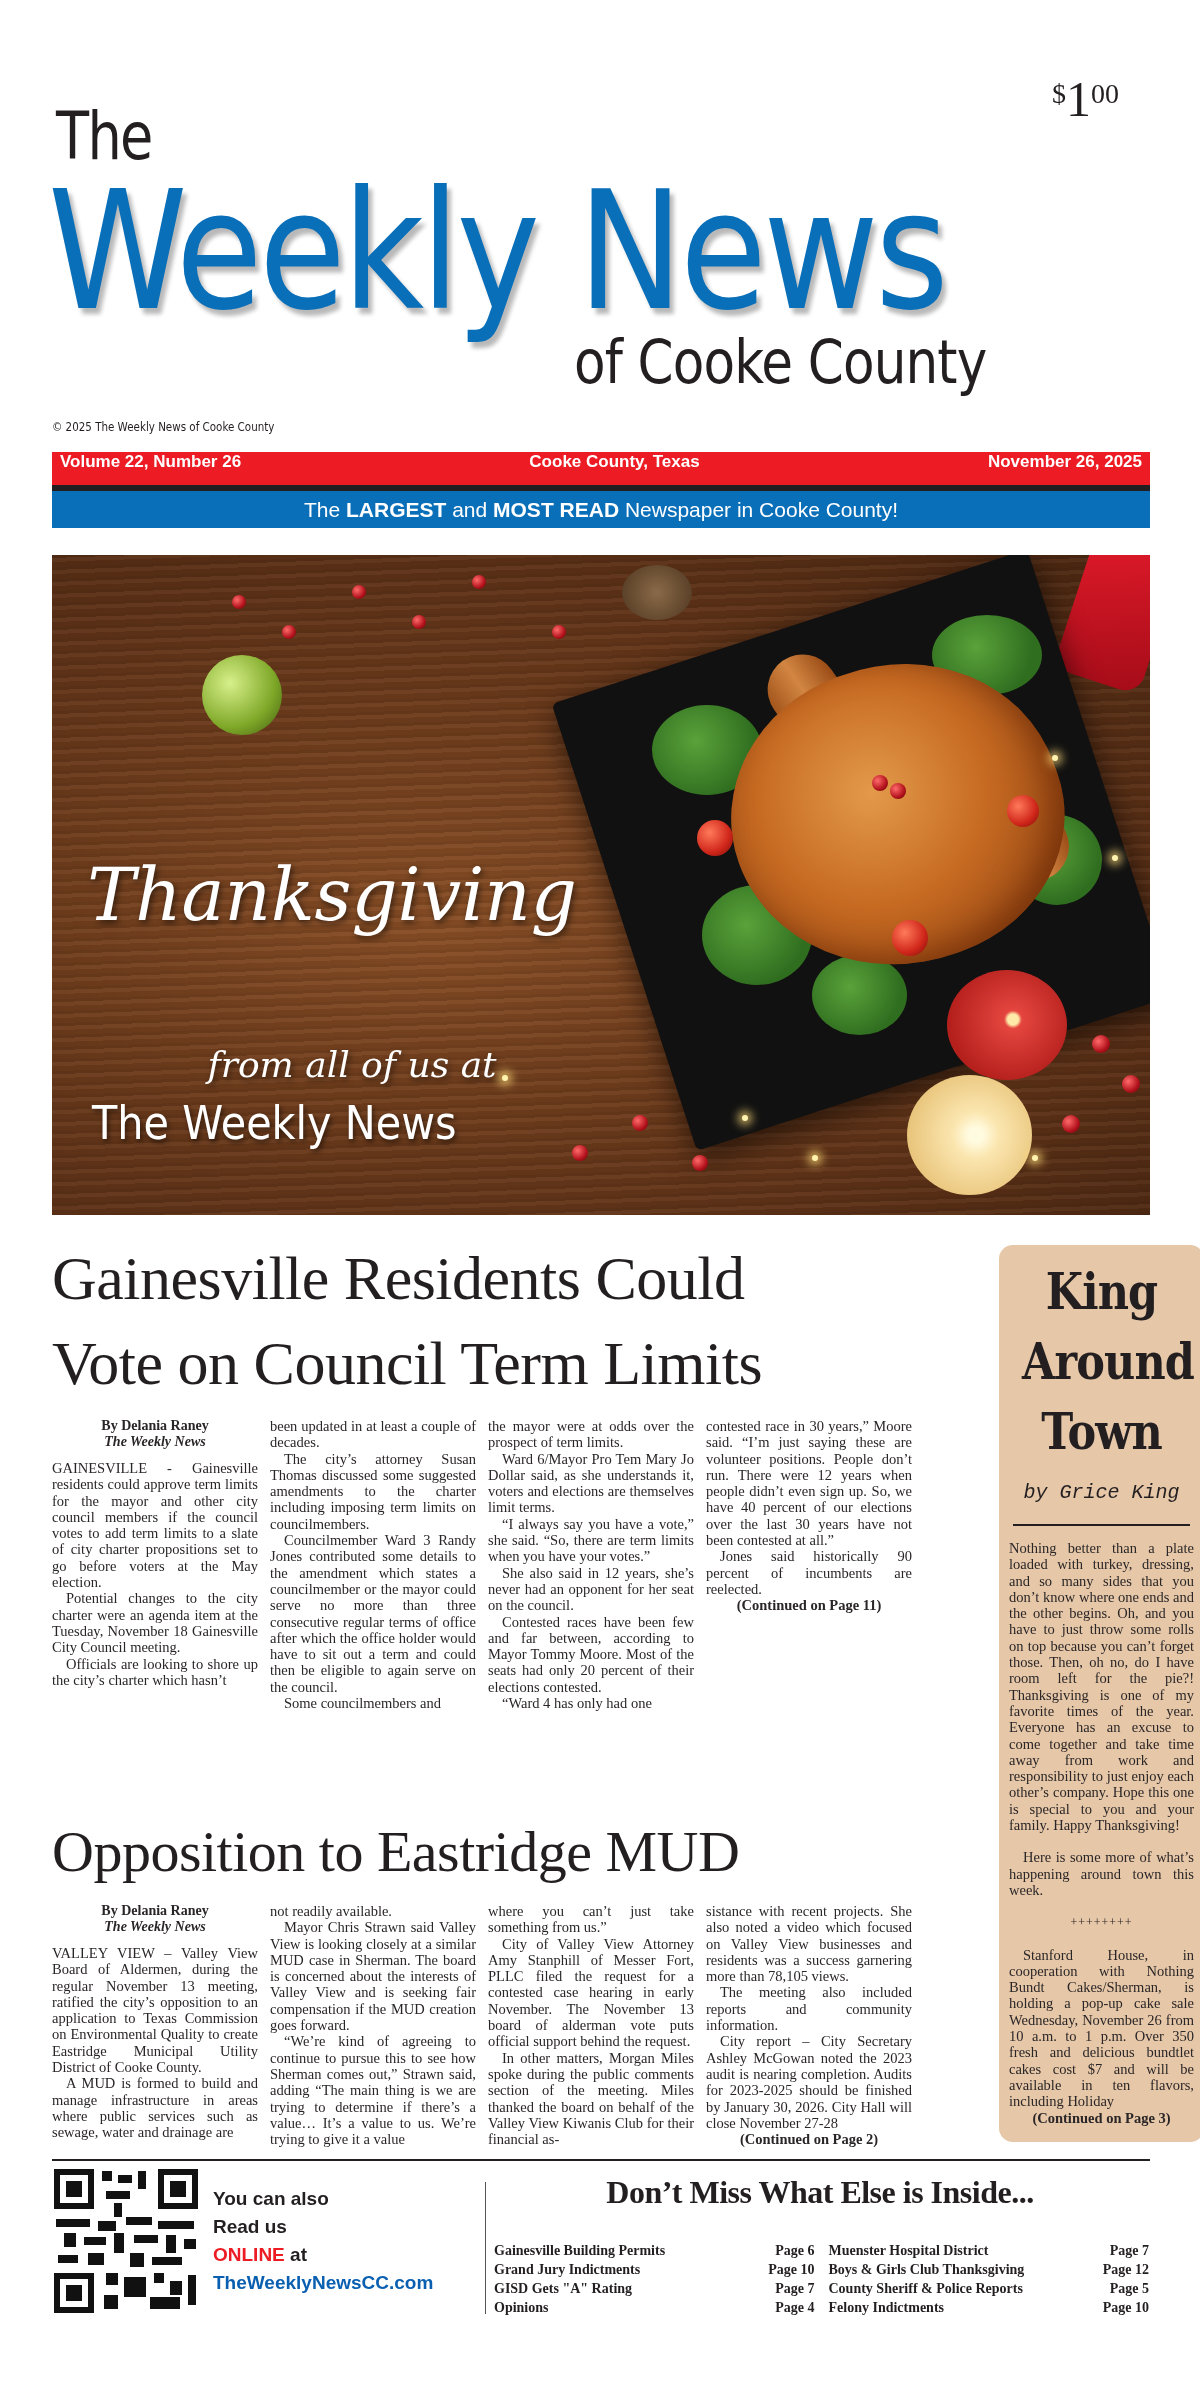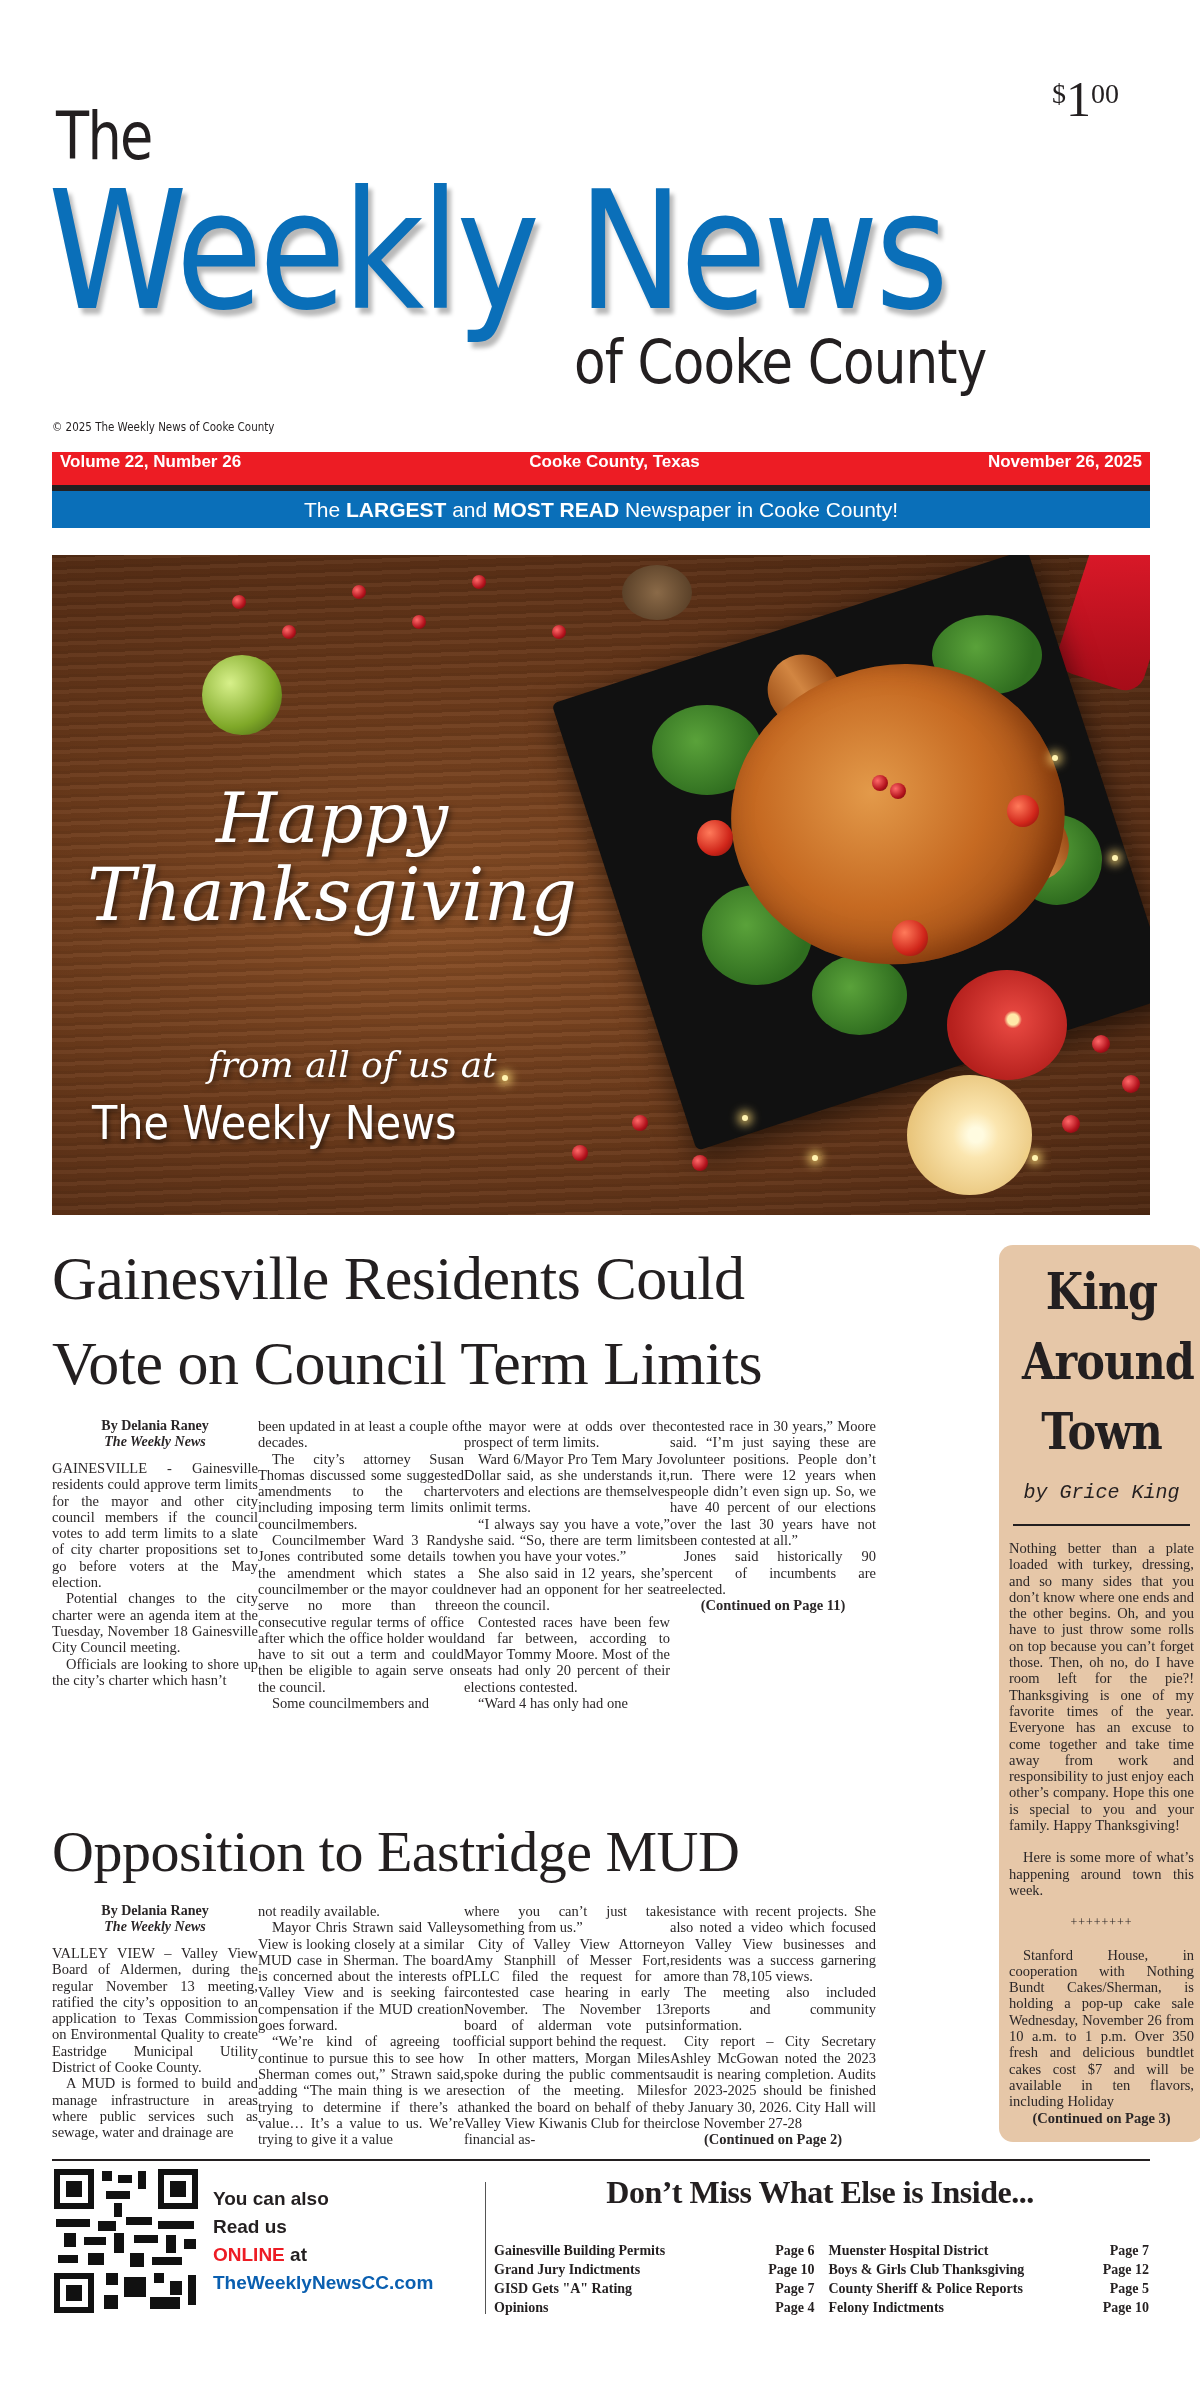--- a/index.html
+++ b/index.html
@@ -46,21 +46,21 @@
   .hero-happy { top: 225px; font-size: 70px; line-height: 76px; }
   .hero-thanks { top: 300px; font-size: 72px; line-height: 80px; left: -10px; width: 580px; }
   .hero-from { top: 490px; font-size: 36px; line-height: 40px; left: 20px; }
   .hero-paper { position: absolute; left: 40px; top: 540px; color: #fff; font-family: "DejaVu Sans", sans-serif; font-size: 46px; line-height: 56px; transform: scaleX(0.9); transform-origin: left top; white-space: nowrap; text-shadow: 2px 3px 6px rgba(0,0,0,0.55); }
 
   
   .headline { position: absolute; left: 52px; font-family: "Liberation Serif", serif; color: #231f20; font-weight: normal; letter-spacing: -0.5px; white-space: nowrap; }
   .hl1 { top: 1236px; font-size: 62px; line-height: 85px; }
   .hl2 { top: 1727px; font-size: 58px; line-height: 83px; }
 
-  .cols { position: absolute; left: 52px; width: 860px; display: flex; gap: 0; }
+  .cols { position: absolute; left: 52px; width: 860px; display: flex; gap: 12px; }
   .cols1 { top: 1418px; }
   .cols2 { top: 1903px; }
   .col { width: 206px; font-size: 14.5px; line-height: 16.3px; text-align: justify; hyphens: auto; color: #2a2627; }
   .col p { text-indent: 14px; }
   .col p.first { text-indent: 0; }
   .byline { text-align: center; margin-bottom: 10px; line-height: 16px; }
   .byline .by { font-weight: bold; font-size: 14px; display: block; }
   .byline .org { font-style: italic; font-weight: bold; font-size: 14px; display: block; }
   .cont { text-align: center; font-weight: bold; font-size: 14.5px; text-indent: 0 !important; }
 
@@ -139,21 +139,20 @@
   <div class="berry" style="left:1010px;top:560px;width:18px;height:18px;"></div>
   <div class="candle-red"></div>
   <div class="candle-white"></div>
   <div class="light" style="left:690px;top:560px;"></div>
   <div class="light" style="left:760px;top:600px;"></div>
   <div class="light" style="left:1000px;top:200px;"></div>
   <div class="light" style="left:1060px;top:300px;"></div>
   <div class="light" style="left:980px;top:600px;"></div>
   <div class="light" style="left:450px;top:520px;"></div>
 
-  <div class="hero-text hero-happy">Happy</div>
   <div class="hero-text hero-thanks">Thanksgiving</div>
   <div class="hero-text hero-from">from all of us at</div>
   <div class="hero-paper">The Weekly News</div>
 </div>
 
 <h1 class="headline hl1">
   <span>Gainesville Residents Could</span><br>
   <span>Vote on Council Term Limits</span>
 </h1>
 <div class="cols cols1">

